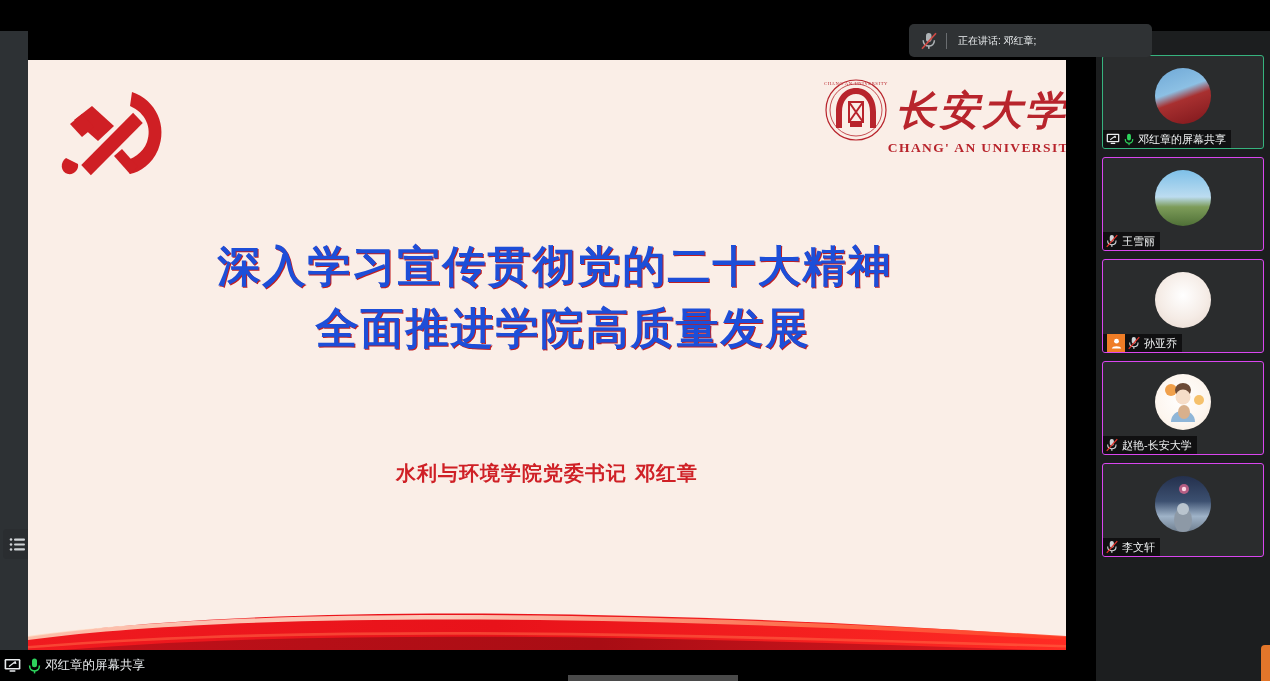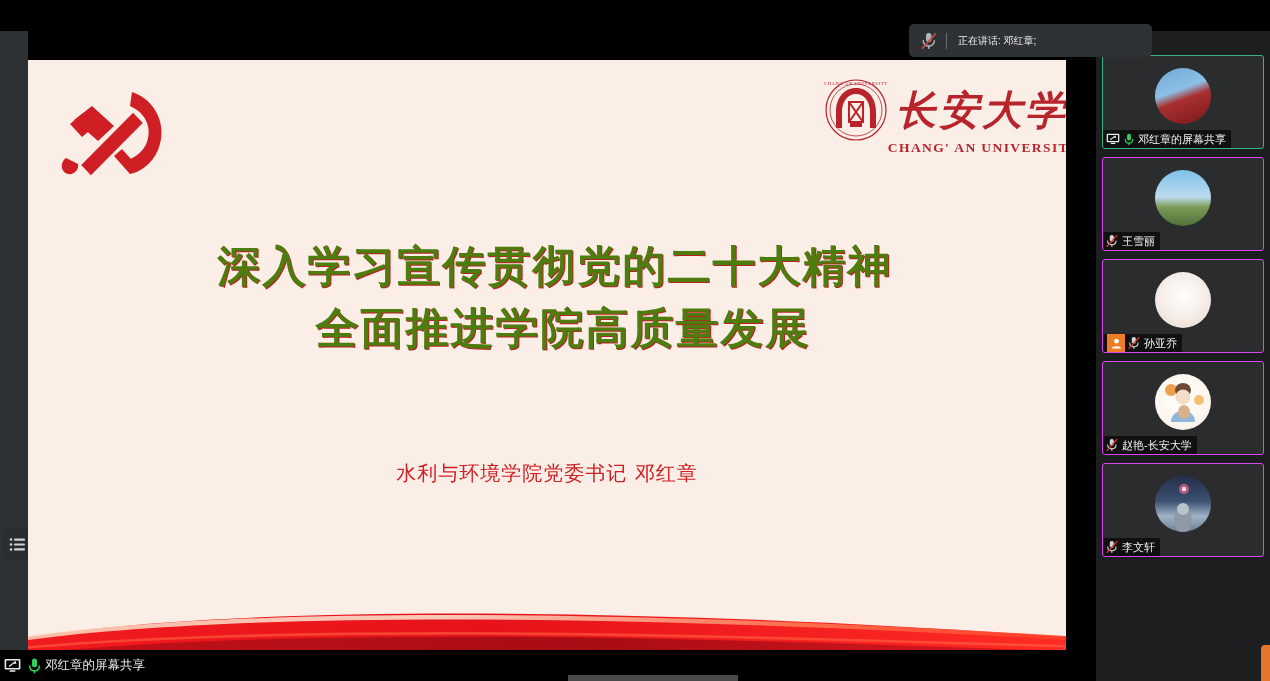--- a/index.html
+++ b/index.html
@@ -39,31 +39,31 @@
   .slide {
     position:absolute; left:28px; top:29px; width:1038px; height:621px;
     background:#faeee7; overflow:hidden;
   }
 
   .cpc-emblem { position:absolute; left:24px; top:26px; width:130px; height:100px; }
   .cau-logo { position:absolute; right:0px; top:12px; width:250px; height:88px; }
 
   .slide-title {
     position:absolute; left:8px; right:0; top:175px; text-align:center;
-    color:#4d7c0f; font-weight:bold; font-size:43px; line-height:1.45;
+    color:#1d4ed8; font-weight:bold; font-size:43px; line-height:1.45;
     letter-spacing:2px;
     font-family:"DejaVu Sans","Liberation Sans",sans-serif;
     text-shadow:1px 1px 0 #c01f22;
     margin-left:8px;
   }
   .slide-title .l2 { display:block;padding-left:16px; }
 
   .slide-byline {
     position:absolute; left:0; right:0; top:400px; text-align:center;
-    color:#cf2026; font-weight:normal; font-size:20px; letter-spacing:1px;
+    color:#cf2026; font-weight:bold; font-size:20px; letter-spacing:1px;
     font-family:"DejaVu Sans","Liberation Sans",sans-serif;
   }
 
   .wave { position:absolute; left:0; bottom:0; width:1038px; height:90px; }
 
   
   .toast {
     position:absolute; left:909px; top:24px; width:243px; height:33px;
     background:#2f3234; border-radius:5px;
     display:flex; align-items:center; padding:0 12px; z-index:30;

